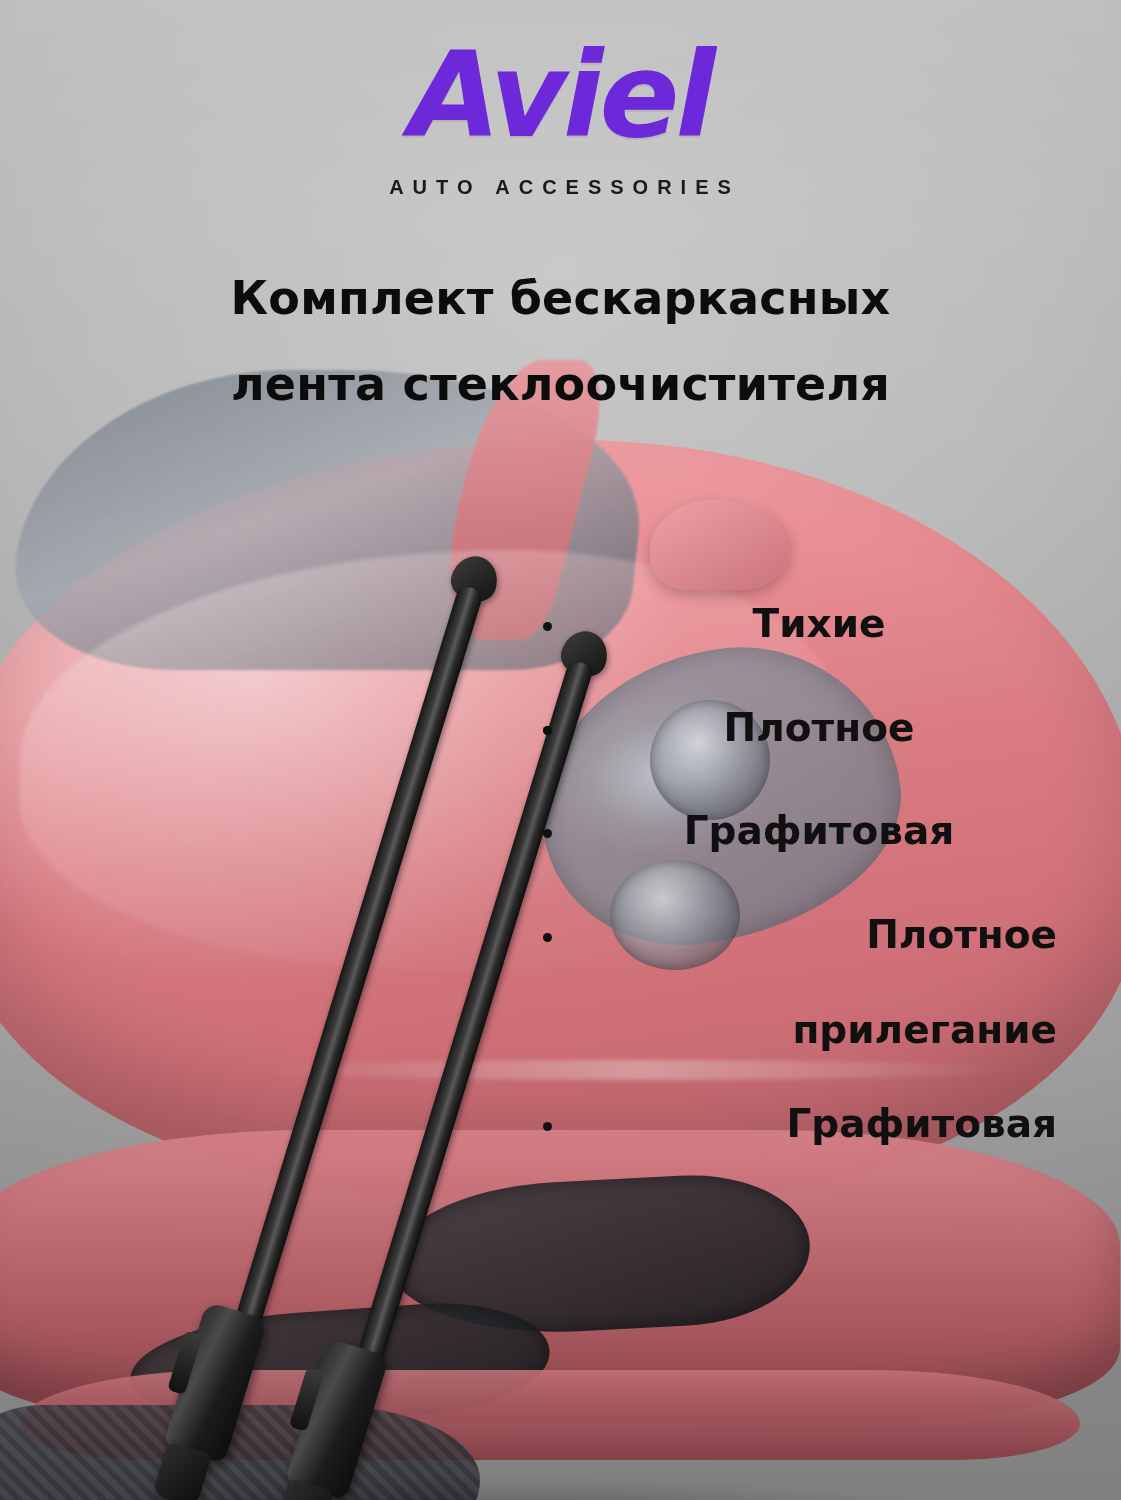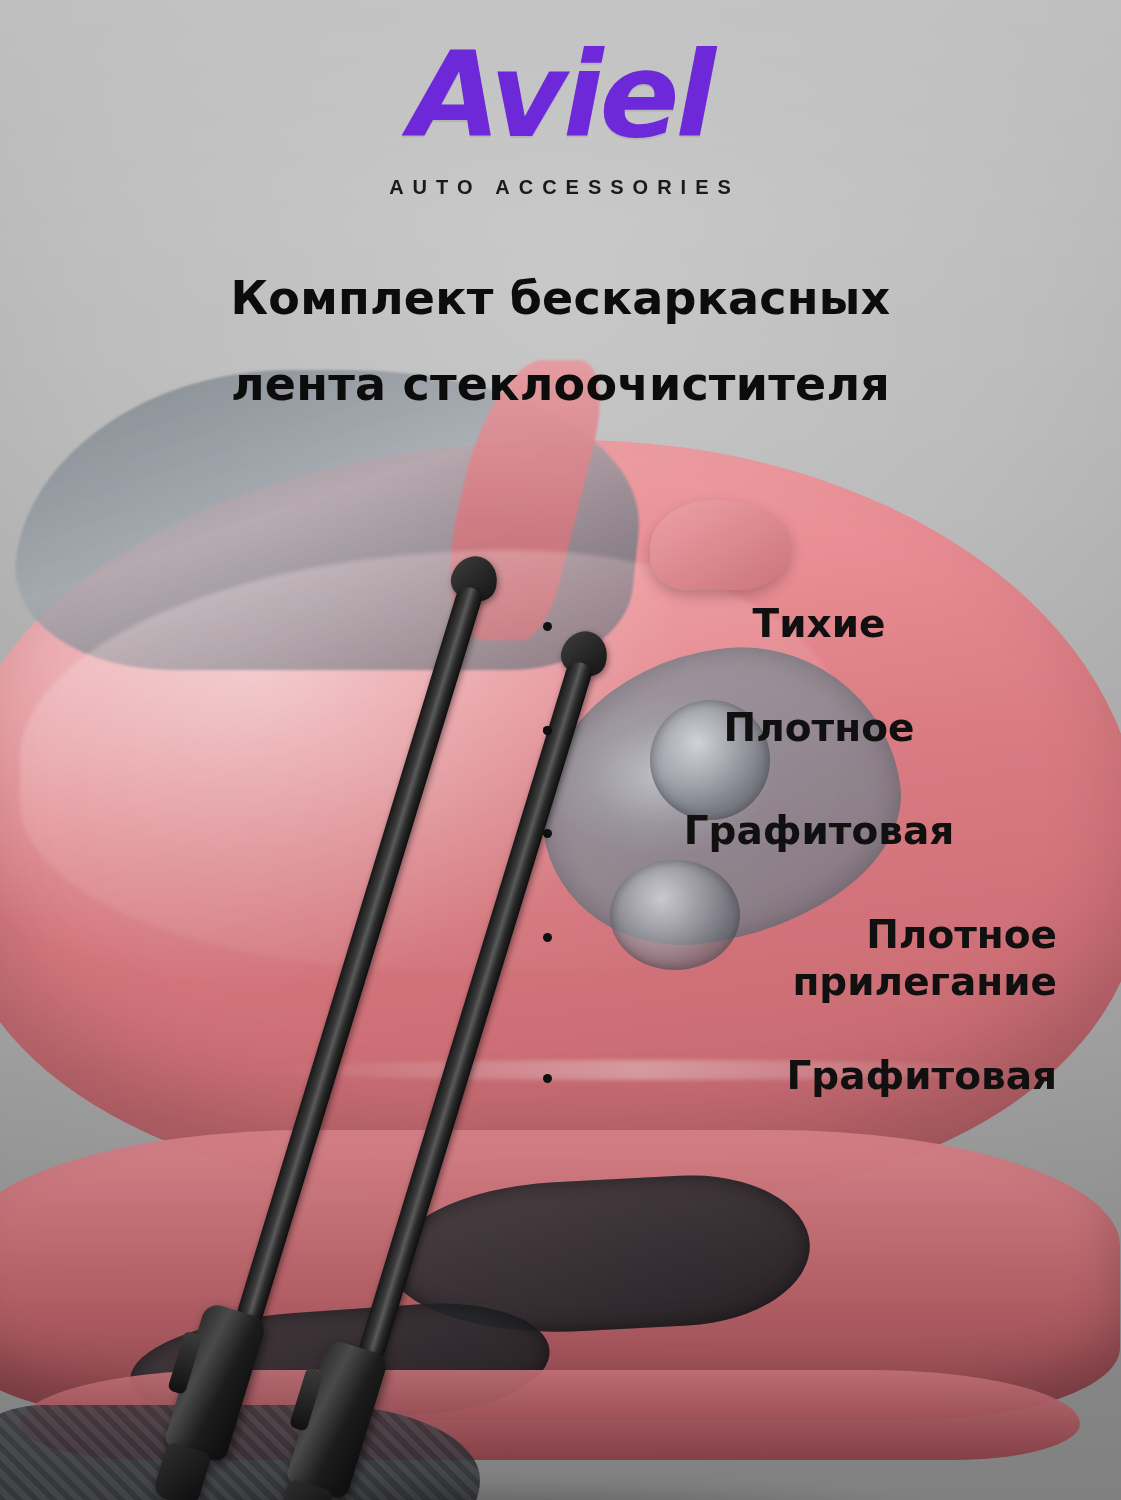--- a/index.html
+++ b/index.html
@@ -251,21 +251,21 @@
   .features li .dot {
     position: absolute;
     left: -14px;
     top: 22px;
     width: 9px;
     height: 9px;
     background: #101010;
     border-radius: 50%;
   }
   .features li.two-line { margin-bottom: 46px; text-align: right; }
-  .features li .l2 { display: block; }
+  .features li .l2 { display: block; margin-top: 48px; }
 
   
   .blades {
     position: absolute;
     left: 40px;
     top: 400px;
     width: 620px;
     height: 1080px;
     z-index: 5;
   }

